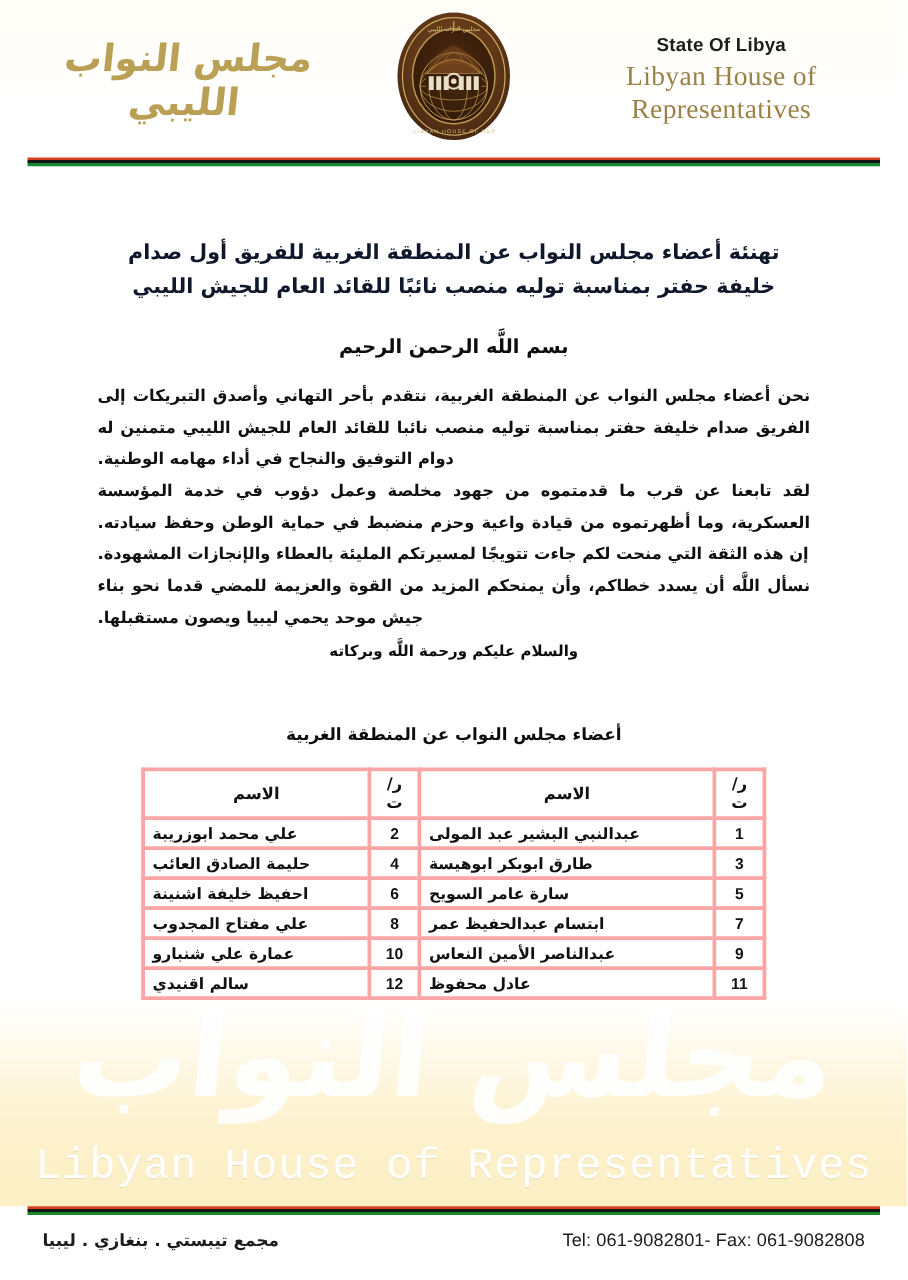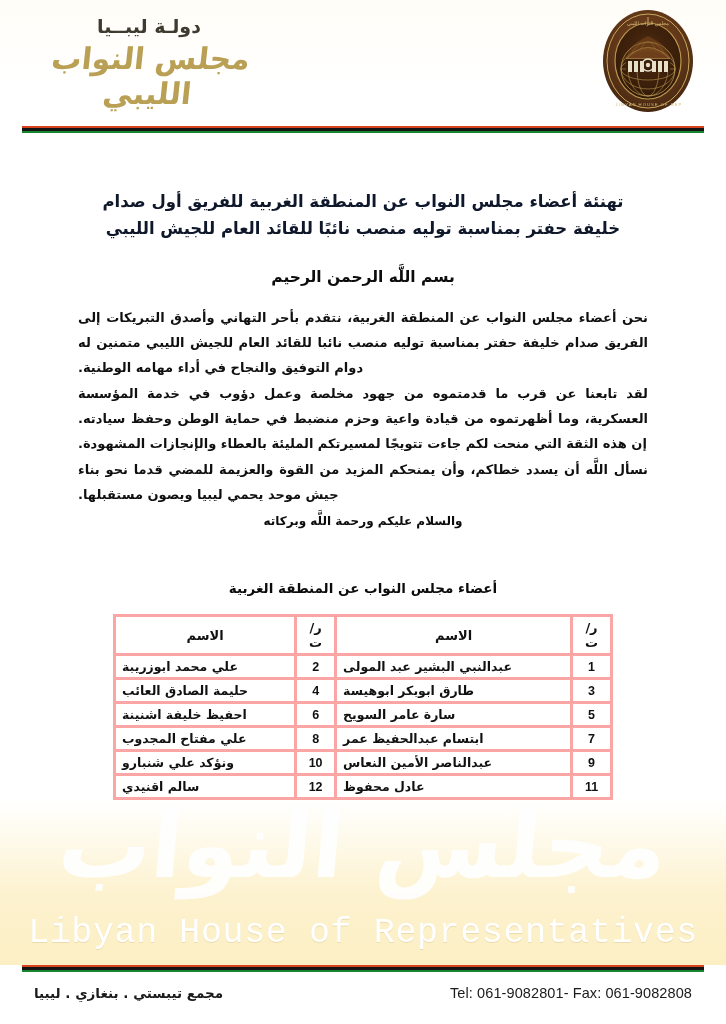--- a/index.html
+++ b/index.html
@@ -290,20 +290,25 @@
     color: #1b1b1b;
   }
 </style>
 </head>
 <body>
 
 <div class="page">
 
   <div class="header">
 
+    <div class="header-left">
+      <div class="hl-line1">State Of Libya</div>
+      <div class="hl-line2">Libyan House of</div>
+      <div class="hl-line2">Representatives</div>
+    </div>
 
     <div class="emblem-wrap">
       <svg class="emblem" viewBox="0 0 92 104">
         <defs>
           <radialGradient id="og" cx="50%" cy="38%" r="70%">
             <stop offset="0%" stop-color="#7a4a20"></stop>
             <stop offset="60%" stop-color="#5c3417"></stop>
             <stop offset="100%" stop-color="#3d220e"></stop>
           </radialGradient>
           <radialGradient id="ig" cx="50%" cy="40%" r="70%">
@@ -335,21 +340,20 @@
         </g>
         <circle cx="46" cy="56" r="6" fill="none" stroke="#e8dfc9" stroke-width="1.6"></circle>
         <circle cx="46" cy="56" r="2.2" fill="#e8dfc9"></circle>
         <path d="M46 8 v6" stroke="#c9a85e" stroke-width="1"></path>
         <text x="46" y="16" font-size="5" fill="#d8bd79" text-anchor="middle" font-family="DejaVu Sans, sans-serif">مجلس النواب الليبي</text>
         <text x="46" y="97" font-size="4.2" fill="#d8bd79" text-anchor="middle" font-family="Liberation Sans, sans-serif" letter-spacing="1">LIBYAN HOUSE OF REP.</text>
       </svg>
     </div>
 
     <div class="header-right">
-      <div class="hr-line1">دولـة ليبــيا</div>
       <div class="hr-line2">مجلس النواب الليبي</div>
     </div>
   </div>
 
   <div class="flagbar top"></div>
 
   <div class="content">
 
     <div class="doc-title">تهنئة أعضاء مجلس النواب عن المنطقة الغربية للفريق أول صدام خليفة حفتر بمناسبة توليه منصب نائبًا للقائد العام للجيش الليبي</div>
 
@@ -397,21 +401,21 @@
           <tr>
             <td class="num">7</td>
             <td class="nm">ابتسام عبدالحفيظ عمر</td>
             <td class="num">8</td>
             <td class="nm">علي مفتاح المجدوب</td>
           </tr>
           <tr>
             <td class="num">9</td>
             <td class="nm">عبدالناصر الأمين النعاس</td>
             <td class="num">10</td>
-            <td class="nm">ونؤكد علي شنبارو</td>
+            <td class="nm">عمارة علي شنبارو</td>
           </tr>
           <tr>
             <td class="num">11</td>
             <td class="nm">عادل محفوظ</td>
             <td class="num">12</td>
             <td class="nm">سالم اقنيدي</td>
           </tr>
         </tbody>
       </table>
     </div>

